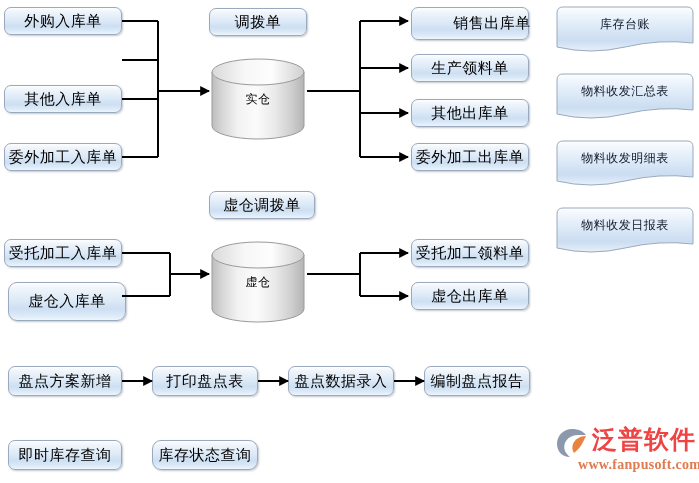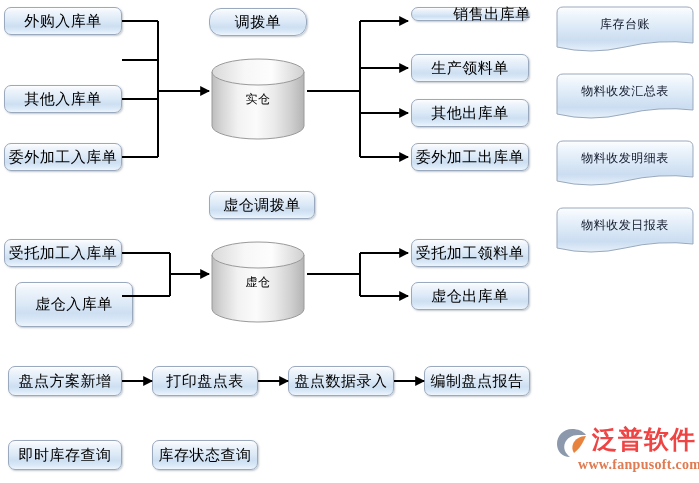--- a/index.html
+++ b/index.html
@@ -181,21 +181,21 @@
       <path d="M 122 381 H 152" marker-end="url(#arrow)"></path>
       <path d="M 258 381 H 288" marker-end="url(#arrow)"></path>
       <path d="M 394 381 H 424" marker-end="url(#arrow)"></path>
     </g>
   </svg>
 
   <div class="box" style="left:4px;  top:7px;  width:118px; height:28px;">外购入库单</div>
   <div class="box" style="left:4px;  top:85px; width:118px; height:28px;">其他入库单</div>
   <div class="box" style="left:4px;  top:143px; width:118px; height:28px;">委外加工入库单</div>
 
-  <div class="box" style="left:209px; top:8px; width:98px; height:28px;border-radius:12px;">调拨单</div>
+  <div class="box" style="left:209px; top:8px; width:98px; height:28px;">调拨单</div>
 
   <div class="cyl" style="left:211px; top:58px; width:94px; height:82px;">
     <svg viewBox="0 0 94 82" xmlns="http://www.w3.org/2000/svg">
       <defs>
         <linearGradient id="cylBody" x1="0" y1="0" x2="1" y2="0">
           <stop offset="0%" stop-color="#bdbdbd"></stop>
           <stop offset="10%" stop-color="#d4d4d4"></stop>
           <stop offset="28%" stop-color="#f2f2f2"></stop>
           <stop offset="48%" stop-color="#fbfbfb"></stop>
           <stop offset="68%" stop-color="#eaeaea"></stop>
@@ -208,29 +208,29 @@
           <stop offset="65%" stop-color="#fdfdfd"></stop>
           <stop offset="100%" stop-color="#cfcfcf"></stop>
         </linearGradient>
       </defs>
       <path d="M 1 14 L 1 68 A 46 13 0 0 0 93 68 L 93 14 Z" fill="url(#cylBody)" stroke="#9a9a9a" stroke-width="1"></path>
       <ellipse cx="47" cy="14" rx="46" ry="13" fill="url(#cylTop)" stroke="#9a9a9a" stroke-width="1"></ellipse>
     </svg>
     <div class="cyl-label">实仓</div>
   </div>
 
-  <div class="box" style="left:411px; top:7px;  width:118px; height:14px;padding-left:44px;">销售出库单</div>
+  <div class="box" style="left:411px; top:7px;  width:118px; height:33px;padding-left:44px;">销售出库单</div>
   <div class="box" style="left:411px; top:54px; width:118px; height:28px;">生产领料单</div>
   <div class="box" style="left:411px; top:99px; width:118px; height:28px;">其他出库单</div>
   <div class="box" style="left:411px; top:143px; width:118px; height:28px;">委外加工出库单</div>
 
   <div class="box" style="left:209px; top:191px; width:106px; height:28px;">虚仓调拨单</div>
 
   <div class="box" style="left:4px; top:239px; width:118px; height:28px;">受托加工入库单</div>
-  <div class="box" style="left:15px; top:282px; width:118px; height:45px;">虚仓入库单</div>
+  <div class="box" style="left:8px; top:282px; width:118px; height:39px;border-radius:9px;">虚仓入库单</div>
 
   <div class="cyl" style="left:211px; top:241px; width:94px; height:82px;">
     <svg viewBox="0 0 94 82" xmlns="http://www.w3.org/2000/svg">
       <path d="M 1 14 L 1 68 A 46 13 0 0 0 93 68 L 93 14 Z" fill="url(#cylBody)" stroke="#9a9a9a" stroke-width="1"></path>
       <ellipse cx="47" cy="14" rx="46" ry="13" fill="url(#cylTop)" stroke="#9a9a9a" stroke-width="1"></ellipse>
     </svg>
     <div class="cyl-label">虚仓</div>
   </div>
 
   <div class="box" style="left:411px; top:239px; width:118px; height:28px;text-align:center;">受托加工领料单</div>
@@ -276,21 +276,21 @@
     </svg>
     <div class="doc-label">物料收发日报表</div>
   </div>
 
   <div class="box" style="left:8px;   top:366px; width:114px; height:30px;">盘点方案新增</div>
   <div class="box" style="left:152px; top:366px; width:106px; height:30px;">打印盘点表</div>
   <div class="box" style="left:288px; top:366px; width:106px; height:30px;">盘点数据录入</div>
   <div class="box" style="left:424px; top:366px; width:106px; height:30px;">编制盘点报告</div>
 
   <div class="box" style="left:8px;   top:440px; width:114px; height:30px;">即时库存查询</div>
-  <div class="box" style="left:152px; top:440px; width:106px; height:30px;">库存状态查询</div>
+  <div class="box" style="left:152px; top:440px; width:106px; height:30px;border-radius:9px;">库存状态查询</div>
 
   <div id="logo">
     <svg class="logo-mark" viewBox="0 0 34 30" xmlns="http://www.w3.org/2000/svg">
       <path d="M 16 1 C 7 1 1 8 1 16 C 1 23 6 29 14 29
                C 9 25 7 20 9 15 C 11 10 16 7 22 7 L 30 7
                C 27 3 22 1 16 1 Z" fill="#8c99ad"></path>
       <path d="M 30 8 C 24 8 19 11 17 16 C 16 19 16 22 18 25
                C 22 22 25 18 27 14 C 28 12 29 10 30 8 Z" fill="#e8833f"></path>
     </svg>
     <div class="logo-word">泛普软件</div>

